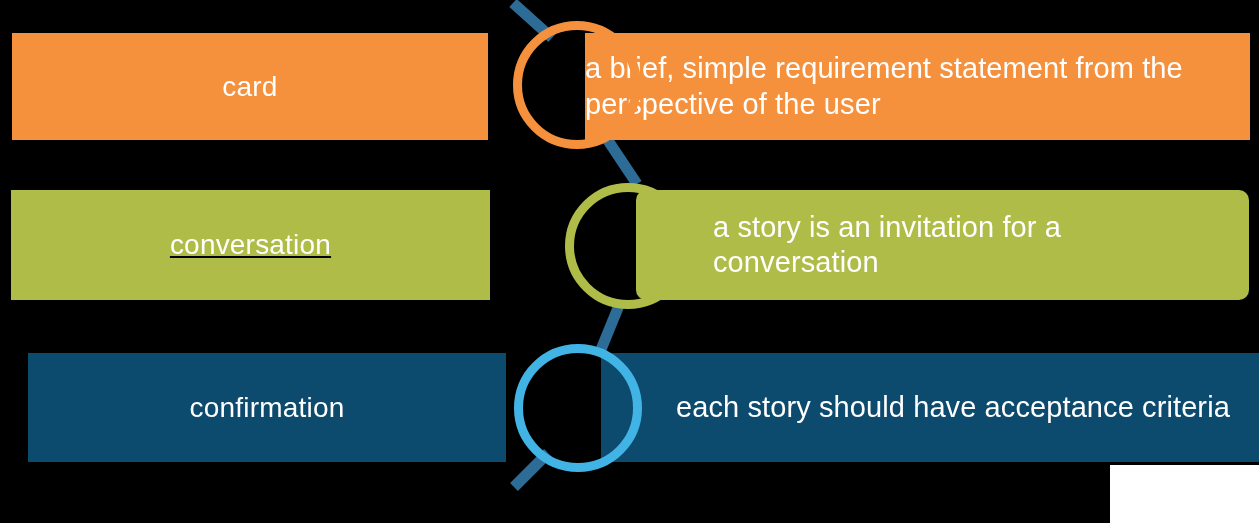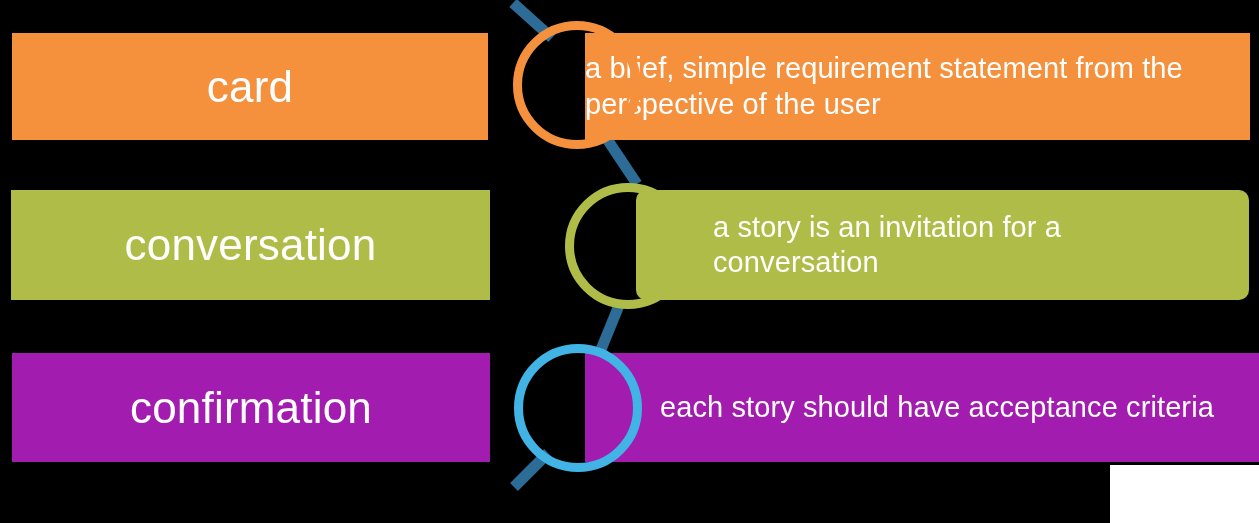--- a/index.html
+++ b/index.html
@@ -44,21 +44,21 @@
 
   .bar-left {
     position: absolute;
     display: flex;
     align-items: center;
     justify-content: center;
     box-sizing: border-box;
   }
   .bar-left .bar-label {
     color: #ffffff;
-    font-size: 44px;
+    font-size: 28px;
     font-weight: 400;
     letter-spacing: 0.2px;
     line-height: 1;
     white-space: nowrap;
   }
 
   .bar-right {
     position: absolute;
     display: flex;
     align-items: center;
@@ -77,21 +77,21 @@
     border-style: solid;
     border-radius: 50%;
     box-sizing: border-box;
     background: transparent;
     z-index: 3;
   }
 
   
   .c-orange-bg { background: #F5903C; }
   .c-green-bg  { background: #AFBD48; }
-  .c-blue-bg   { background: #a21caf; }
+  .c-blue-bg   { background: #0c4a6e; margin-left: 16px; }
   .c-orange-br { border-color: #F5903C; }
   .c-green-br  { border-color: #AFBD48; }
   .c-blue-br   { border-color: #41B3E5; }
 
   
   #corner-plate {
     position: absolute;
     left: 1110px;
     top: 465px;
     width: 149px;
@@ -132,21 +132,21 @@
     </div>
 
     <div class="bar-right c-orange-bg" style="left:585px; top:33px; width:665px; height:107px; padding-right:14px;">
       <span class="bar-desc">a brief, simple requirement statement from the perspective of the user</span>
     </div>
 
     <div class="ring c-orange-br" style="left:513px; top:21px; width:128px; height:128px; border-width:9px;"></div>
   </div>
 
   <div class="row">
-    <div class="bar-left c-green-bg" style="left:11px; top:190px; width:479px; height:110px;">
+    <div class="bar-left c-green-bg" style="left:11px; top:190px; width:479px; height:110px;text-decoration:underline;">
       <span class="bar-label">conversation</span>
     </div>
 
     <div class="bar-right c-green-bg" style="left:636px; top:190px; width:613px; height:110px; padding-left:77px; padding-right:14px;border-radius:10px;">
       <span class="bar-desc" style="max-width:430px; display:block;">a story is an invitation for a conversation</span>
     </div>
 
     <div class="ring c-green-br" style="left:565px; top:183px; width:126px; height:126px; border-width:9px;"></div>
   </div>
 

